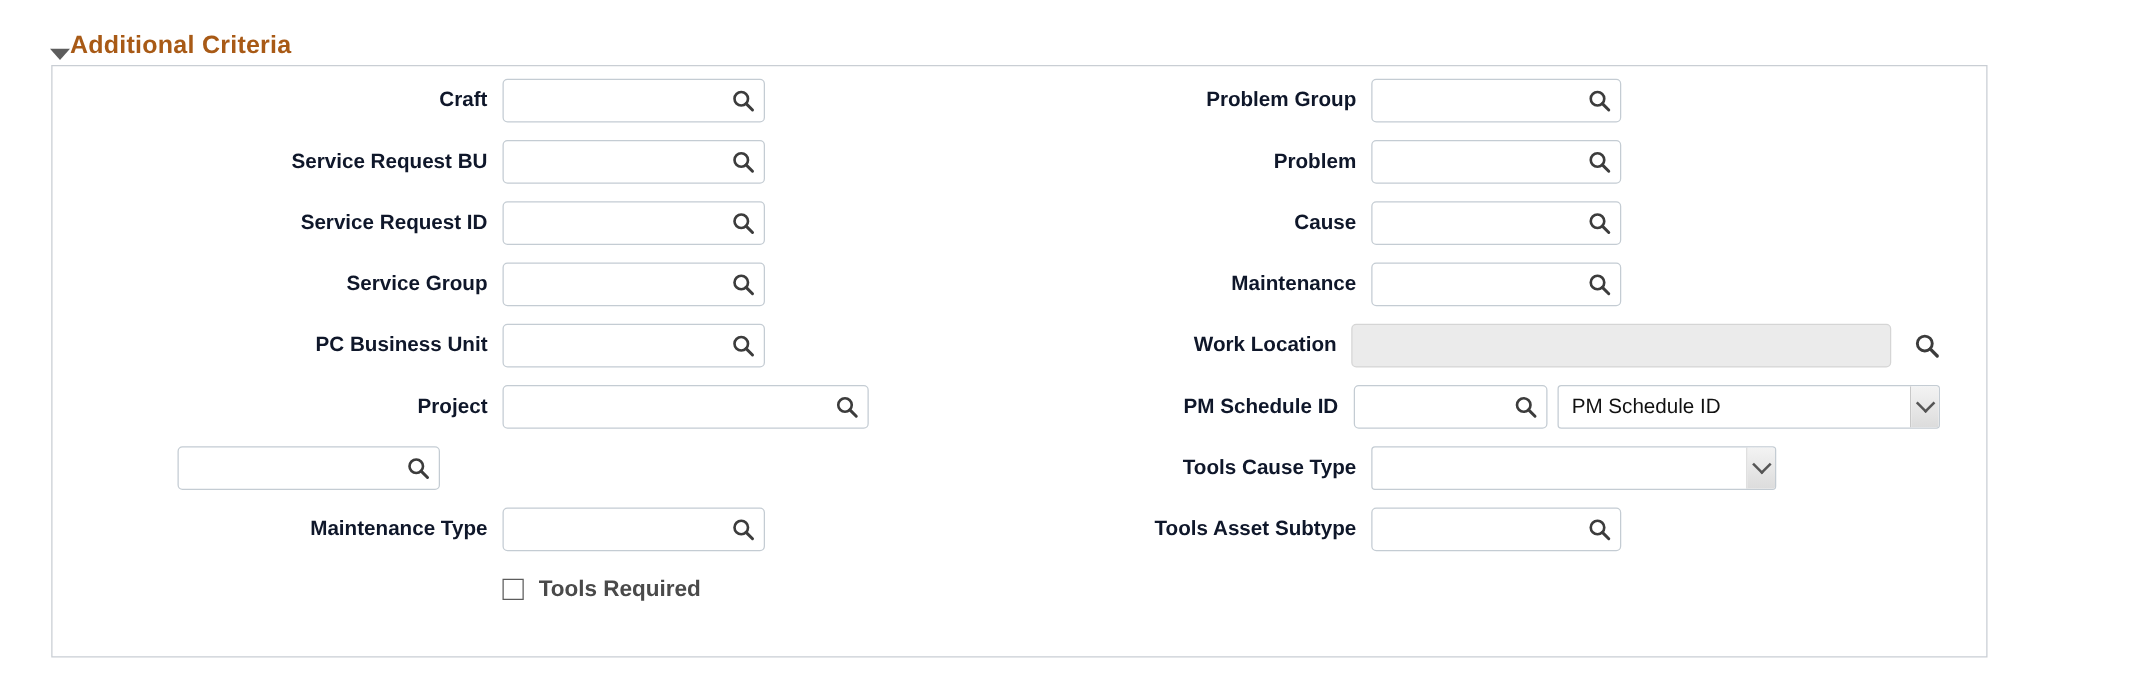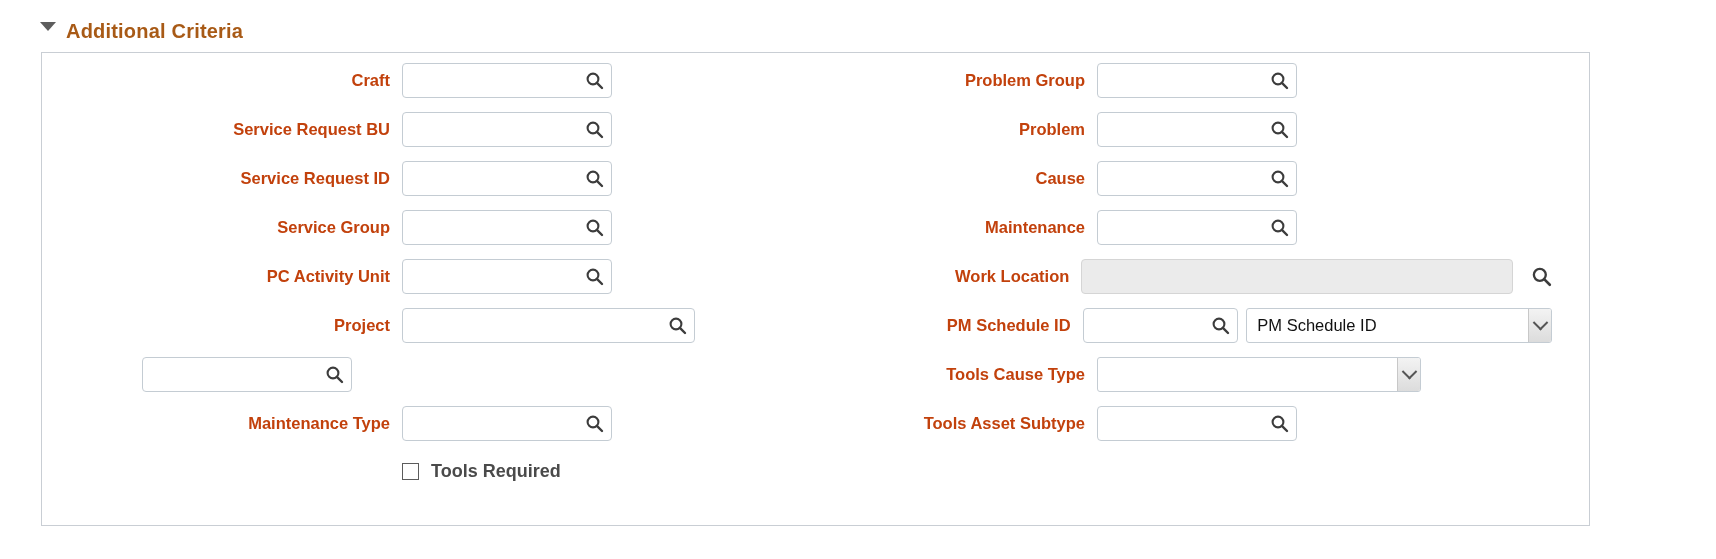--- a/index.html
+++ b/index.html
@@ -20,22 +20,21 @@
     height: 559px;
     background: #ffffff;
   }
 
   
   .section-header {
     position: absolute;
     left: 40px;
     top: 20px;
     display: flex;
-    align-items: flex-start;
-    gap: 10px;
+    align-items: flex-end;
     height: 28px;
   }
   .disclosure-triangle {
     width: 0;
     height: 0;
     border-left: 8px solid transparent;
     border-right: 8px solid transparent;
     border-top: 9px solid #5d5d5d;
     margin-top: 2px;
   }
@@ -72,21 +71,21 @@
 
   .field-row {
     display: flex;
     align-items: center;
     height: 35px;
     margin-bottom: 14px;
   }
   .field-label {
     font-size: 16.5px;
     font-weight: bold;
-    color: #c2410c;
+    color: #0f172a;
     text-align: right;
     white-space: nowrap;
     padding-right: 12px;
     box-sizing: border-box;
   }
   .col-left  .field-label { width: 260px; }
   .col-right .field-label { width: 265px; text-align: right; }
 
   
   .txt {
@@ -273,21 +272,21 @@
             <span class="mag">
               <svg width="19" height="19" viewBox="0 0 19 19">
                   <circle cx="8" cy="8" r="5.4" fill="none" stroke="#3c3c3c" stroke-width="2.1"></circle>
                   <line x1="11.9" y1="11.9" x2="17" y2="17" stroke="#3c3c3c" stroke-width="2.4" stroke-linecap="round"></line>
                 </svg>
             </span>
           </span>
         </div>
 
         <div class="field-row">
-          <span class="field-label">PC Activity Unit</span>
+          <span class="field-label">PC Business Unit</span>
           <span class="txt w-210">
             <input type="text" value="" style="">
             <span class="mag">
               <svg width="19" height="19" viewBox="0 0 19 19">
                   <circle cx="8" cy="8" r="5.4" fill="none" stroke="#3c3c3c" stroke-width="2.1"></circle>
                   <line x1="11.9" y1="11.9" x2="17" y2="17" stroke="#3c3c3c" stroke-width="2.4" stroke-linecap="round"></line>
                 </svg>
             </span>
           </span>
         </div>

